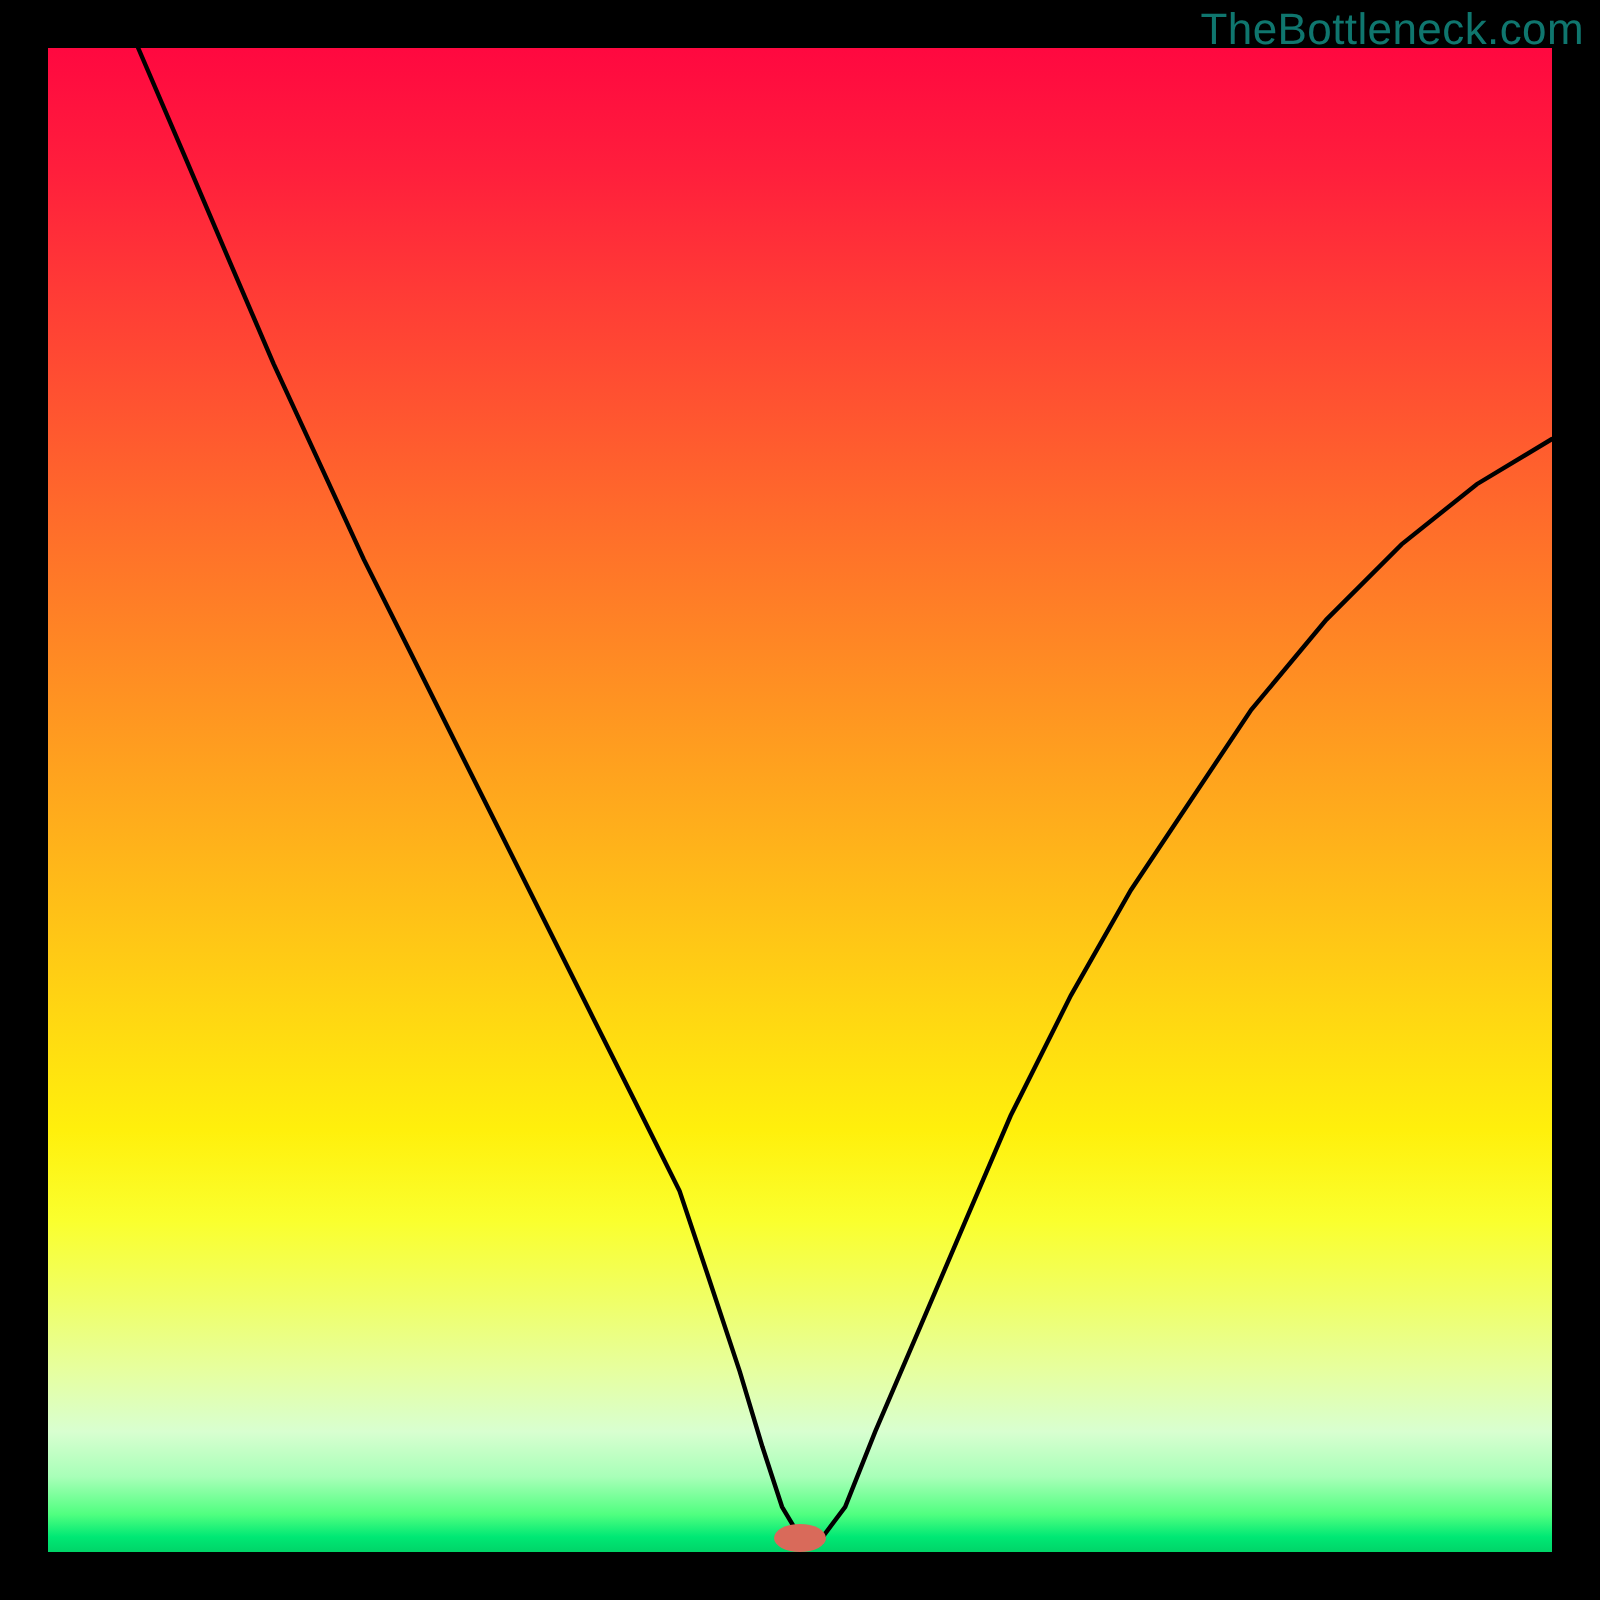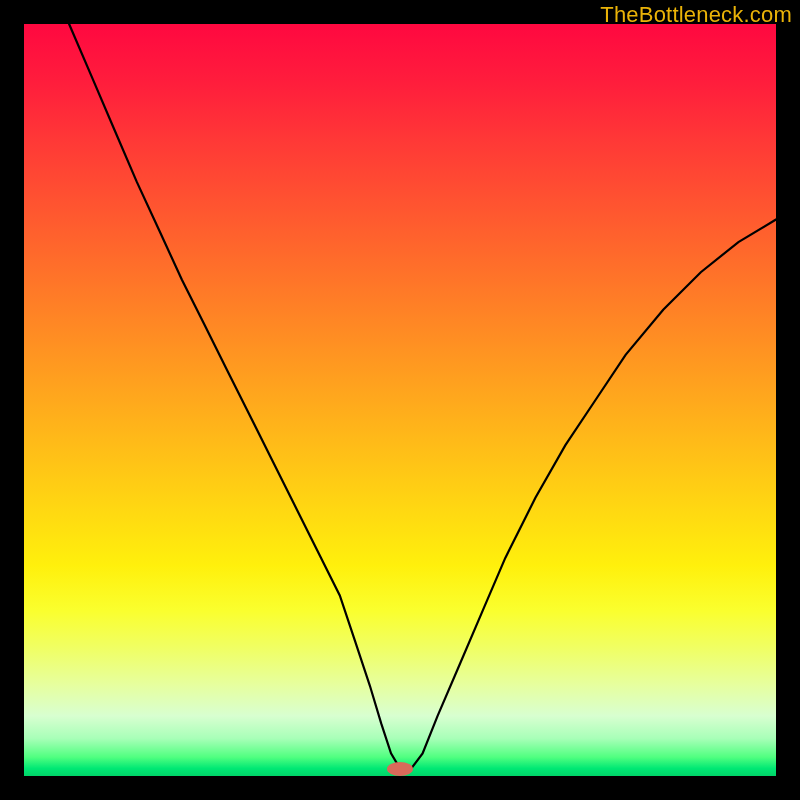--- a/index.html
+++ b/index.html
@@ -59,21 +59,21 @@
     stroke-linecap: round;
   }
   .marker {
     fill: #d96a5a;
     stroke: none;
   }
   .watermark {
     position: absolute;
     top: 2px;
     right: 8px;
-    color: #eab308;
+    color: #0f766e;
     font-size: 22px;
     font-weight: 500;
     letter-spacing: 0.2px;
     user-select: none;
   }
 </style>
 </head>
 <body>
 
 <div class="stage">

